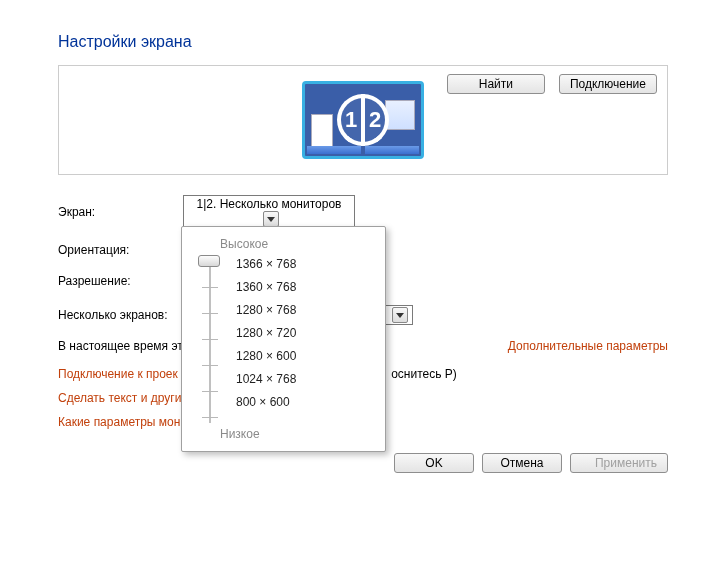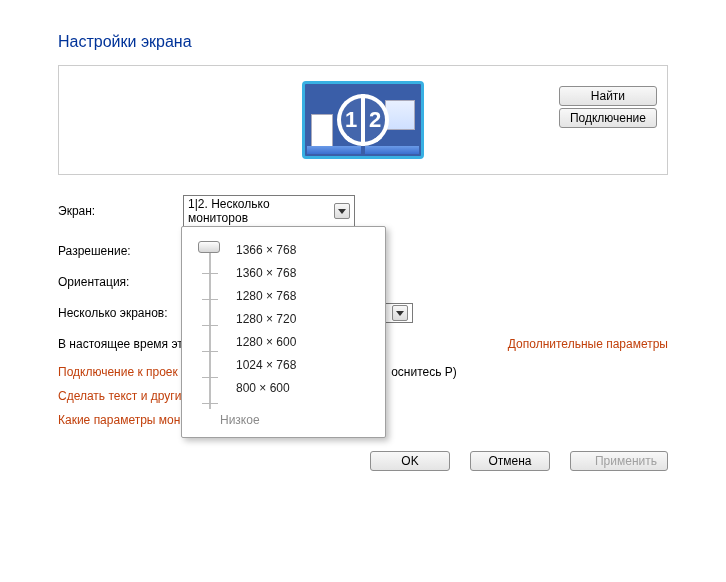--- a/index.html
+++ b/index.html
@@ -35,24 +35,24 @@
     border: 1px solid #ccc;
     height: 110px;
     display: flex;
     align-items: center;
     justify-content: center;
     position: relative;
   }
   .btn-col {
     position: absolute;
     right: 10px;
-    top: 20px;
-    display: flex;
-    flex-direction: column;
-    gap: 2px;
+    top: 8px;
+    display: flex;
+    flex-direction: row;
+    gap: 14px;
   }
   .btn {
     min-width: 98px;
     padding: 2px 10px;
     background: linear-gradient(#f8f8f8, #e4e4e4);
     border: 1px solid #8e8e8e;
     border-radius: 3px;
     font-size: 12px;
     font-family: inherit;
     cursor: pointer;
@@ -123,21 +123,21 @@
     border: 1px solid #7a7a7a;
     background: #fff;
     font-size: 12px;
     font-family: inherit;
     padding: 1px 4px;
     display: inline-flex;
     align-items: center;
     justify-content: space-between;
     cursor: pointer;
   }
-  .dropdown.wide { width: 172px; }
+  .dropdown.wide { width: 172px; flex-direction: column; }
   .dropdown.med { width: 100px; }
   .dropdown.multi { width: 230px; }
   .dd-btn {
     width: 16px;
     height: 16px;
     border: 1px solid #888;
     background: linear-gradient(#f8f8f8,#ddd);
     border-radius: 2px;
     display: inline-flex;
     align-items: center;
@@ -162,21 +162,21 @@
   }
   .links-block {
     display: flex;
     flex-direction: column;
     gap: 10px;
     margin-bottom: 24px;
   }
   .btn-row {
     display: flex;
     justify-content: flex-end;
-    gap: 20px;
+    gap: 8px;
   }
   .btn-row .btn { min-width: 80px; }
 
   
   .res-popup {
     position: absolute;
     left: 181px;
     top: 226px;
     width: 205px;
     background: #fff;
@@ -270,31 +270,31 @@
     <div class="form-label">Экран:</div>
     <div class="dropdown wide">
       <span>1|2. Несколько мониторов</span>
       <span class="dd-btn">
           <span class="tri-down"></span>
         </span>
     </div>
   </div>
 
   <div class="form-row">
+    <div class="form-label">Ориентация:</div>
+  </div>
+
+  <div class="form-row">
     <div class="form-label">Разрешение:</div>
     <div class="dropdown med">
       <span>1366 × 768</span>
       <span class="dd-btn">
           <span class="tri-down"></span>
         </span>
     </div>
-  </div>
-
-  <div class="form-row">
-    <div class="form-label">Ориентация:</div>
   </div>
 
   <div class="form-row">
     <div class="form-label">Несколько экранов:</div>
     <div class="dropdown multi">
       <span></span>
       <span class="dd-btn">
           <span class="tri-down"></span>
         </span>
     </div>
@@ -315,20 +315,21 @@
   </div>
 
   <div class="btn-row">
     <button class="btn">OK</button>
     <button class="btn">Отмена</button>
     <button class="btn" disabled="">Применить</button>
   </div>
 </div>
 
 <div class="res-popup">
+  <div class="res-label-top">Высокое</div>
   <div class="slider-area">
     <div class="slider-track">
       <div class="track-line"></div>
       <div class="tick" style="top:4px"></div>
       <div class="tick" style="top:30px"></div>
       <div class="tick" style="top:56px"></div>
       <div class="tick" style="top:82px"></div>
       <div class="tick" style="top:108px"></div>
       <div class="tick" style="top:134px"></div>
       <div class="tick" style="top:160px"></div>

